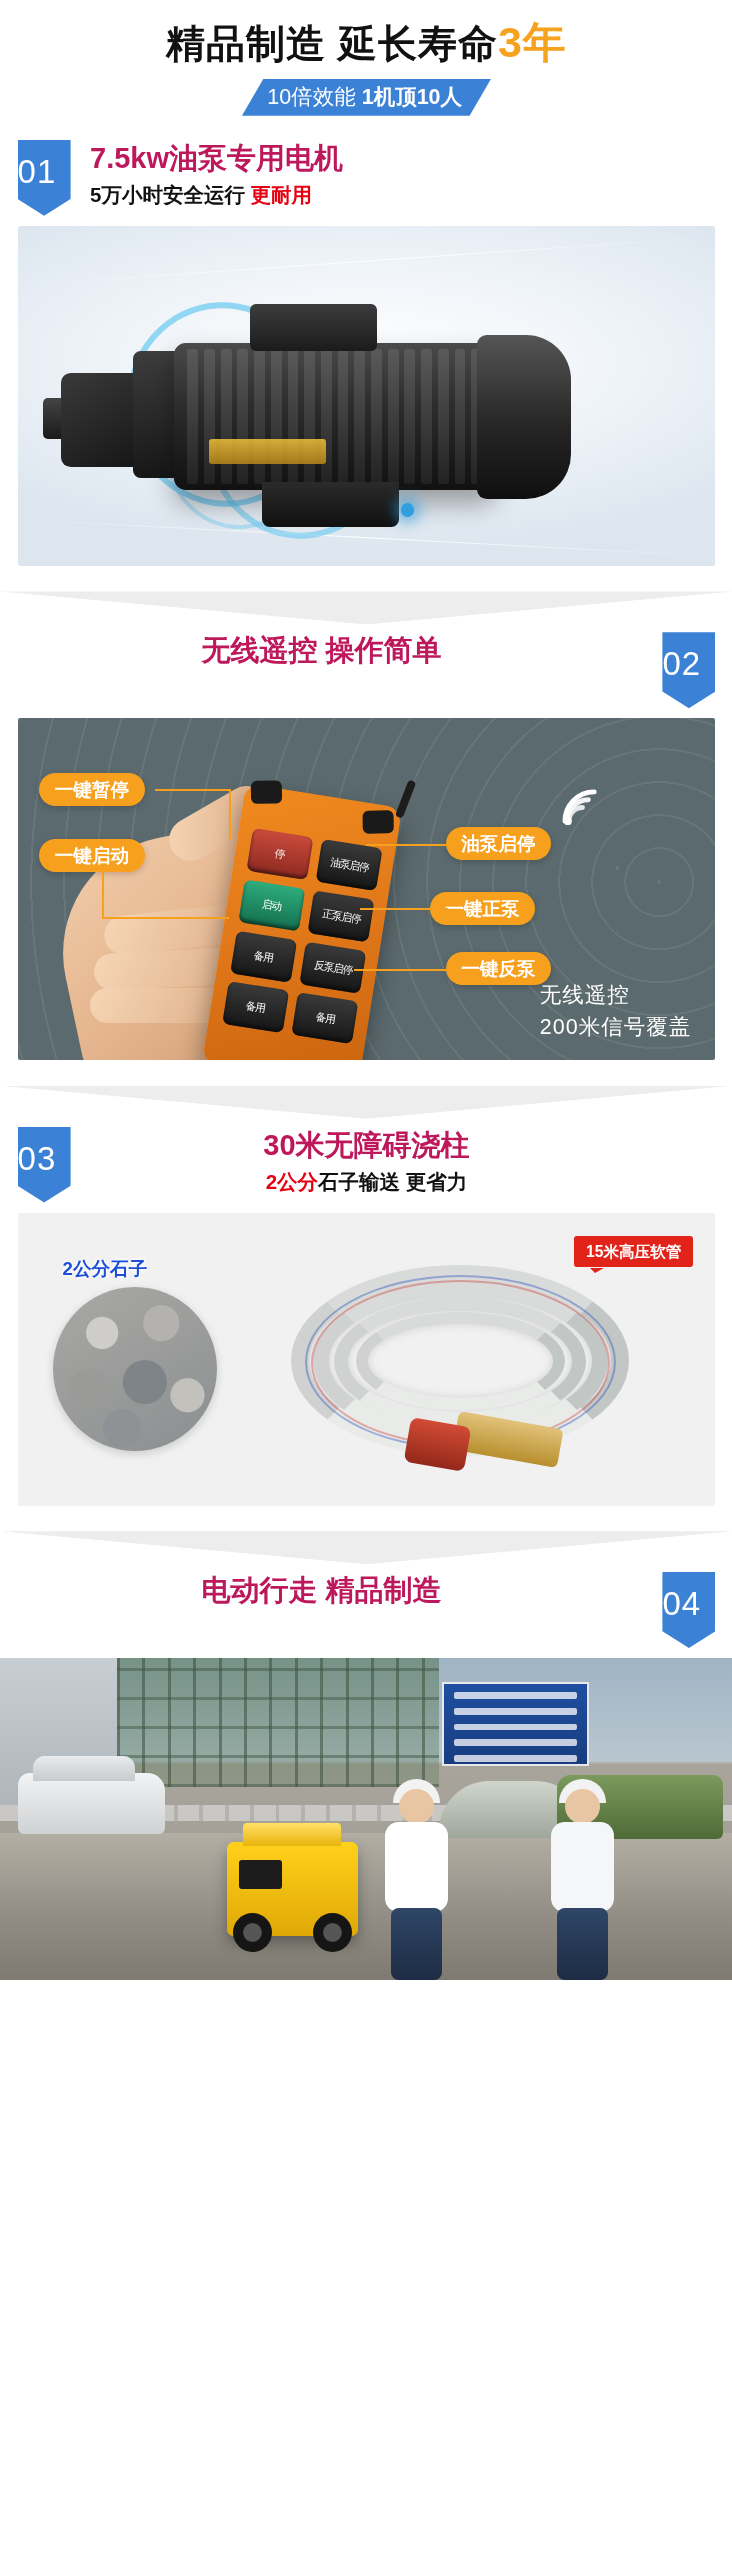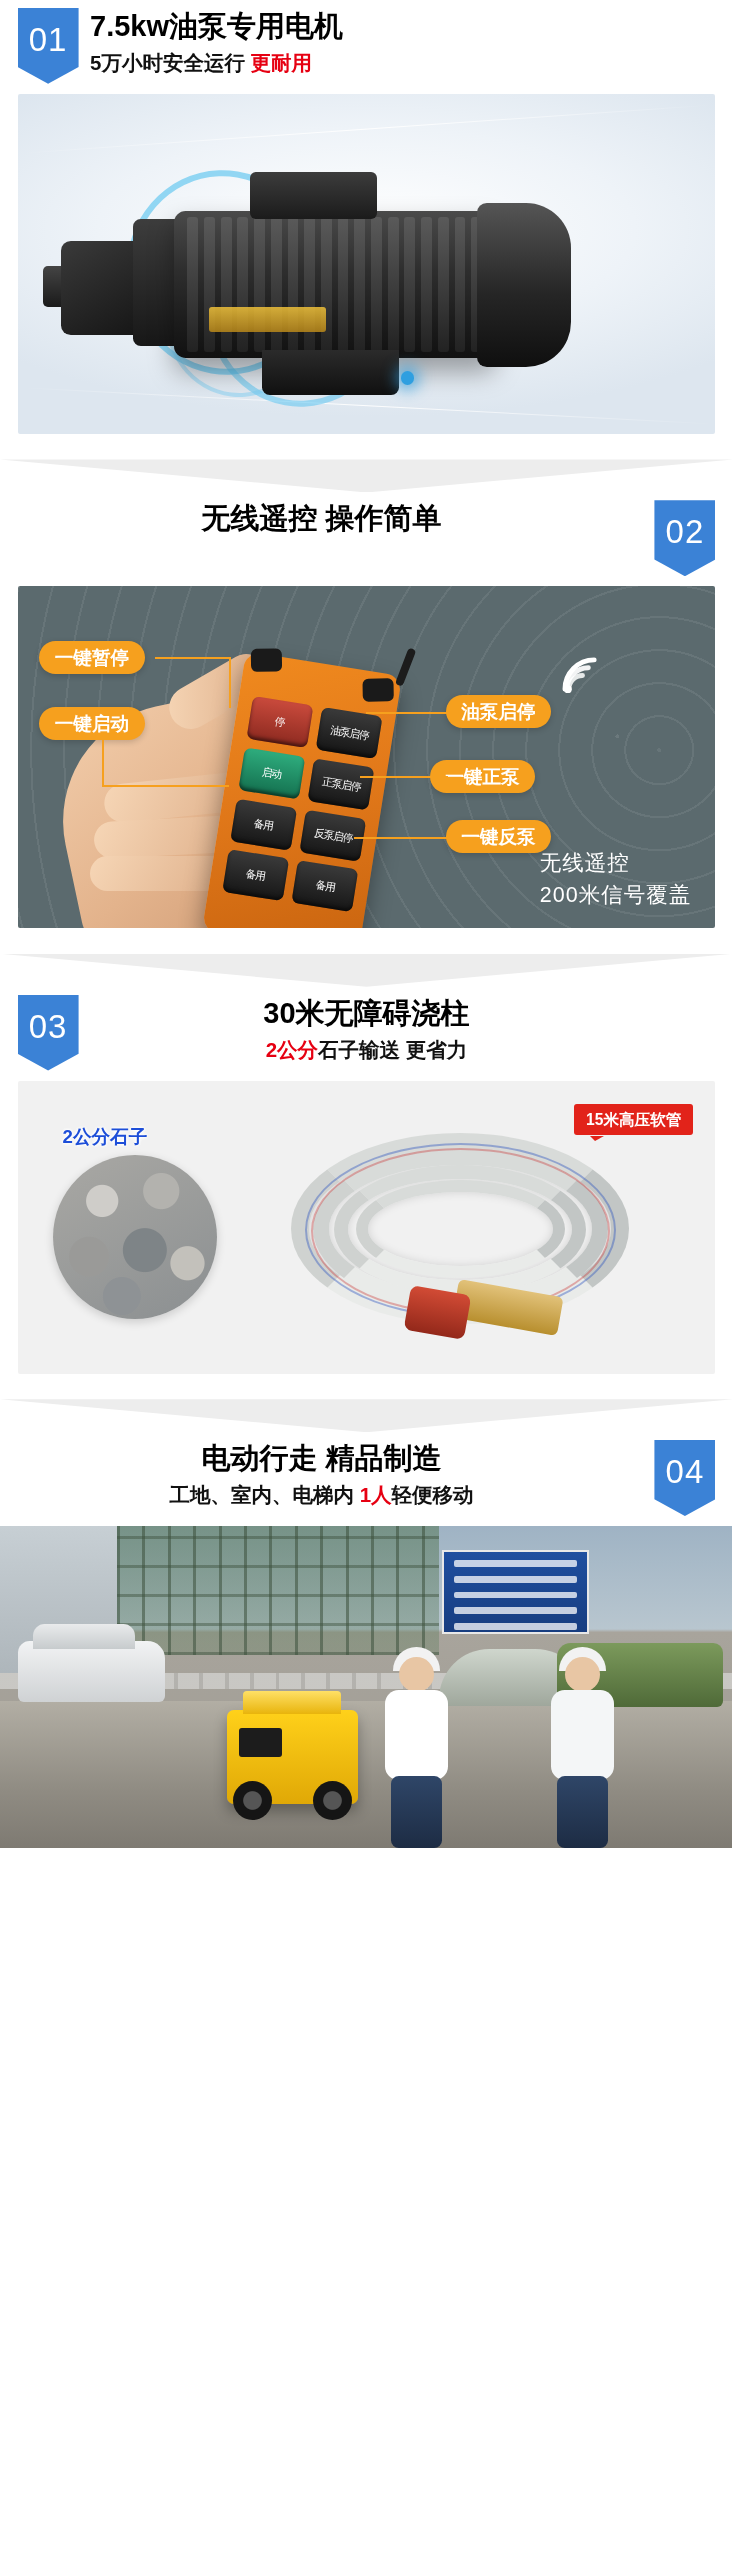--- a/index.html
+++ b/index.html
@@ -24,29 +24,29 @@
     position:relative; display:inline-block; background:#3b82d6; color:#fff;
     font-size:21.5px; font-weight:400; line-height:37px; height:37px;
     padding:0 29px 0 25.4px;
     clip-path: polygon(21.5px 0, 100% 0, calc(100% - 21.5px) 100%, 0 100%);
   }
   .ribbon b { font-weight:700; }
 
   
   .sec-head { position:relative; height:94px; }
   .badge {
-    position:absolute; top:7.8px; width:61px; height:76px; background:#3b82d6;
-    color:#fff; font-size:33px; font-weight:400; text-align:center;
+    position:absolute; top:7.8px; width:53px; height:76px; background:#3b82d6;
+    color:#fff; font-size:33px; font-weight:400; text-align:left;
     line-height:63px; letter-spacing:1px;
     clip-path: polygon(0 0, 100% 0, 100% 78%, 50% 100%, 0 78%);
   }
   .badge.l { left:17.6px; }
   .badge.r { right:17.6px; }
   .sec-title {
-    font-size:29px; font-weight:700; color:#000000; line-height:1.25;
+    font-size:29px; font-weight:700; color:#be185d; line-height:1.25;
     white-space:nowrap;
   }
   .sec-sub {
     font-size:20.5px; font-weight:700; color:#111; line-height:1.5; margin-top:3.9px;
     white-space:nowrap;
   }
   .sec-sub .red { color:#e60012; }
   .head-text.center { text-align:center; padding-top:7.8px; }
   .head-text.offset-l { padding-left:90px; padding-top:7.8px; }
   .head-text.offset-r { padding-right:90px; padding-top:7.8px; text-align:center; }
@@ -332,20 +332,30 @@
     position:absolute; left:0; top:147px; width:733px; height:15.6px;
     background:repeating-linear-gradient(90deg,#d8d8d6 0 21.5px,#b9b9b6 21.5px 25.4px);
     opacity:.7;
   }
 </style>
 </head>
 <body>
 
 <div class="page">
 
+  <div class="top-header">
+    <div class="main-title">
+      <span>精品制造 延长寿命</span><span class="accent">3年</span>
+    </div>
+    <div class="ribbon-wrap">
+      <div class="ribbon">
+        <span>10倍效能 </span><b>1机顶10人</b>
+      </div>
+    </div>
+  </div>
 
   <div class="sec-head">
     <div class="badge l">01</div>
     <div class="head-text offset-l">
       <div class="sec-title">7.5kw油泵专用电机</div>
       <div class="sec-sub">
         <span>5万小时安全运行 </span><span class="red">更耐用</span>
       </div>
     </div>
   </div>
@@ -486,23 +496,20 @@
     <div class="tag-red">15米高压软管</div>
   </div>
 
   <div class="gapwhite"></div>
   <div class="wedge"></div>
 
   <div class="sec-head">
     <div class="badge r">04</div>
     <div class="head-text offset-r">
       <div class="sec-title">电动行走 精品制造</div>
-      <div class="sec-sub">
-        <span>工地、室内、电梯内 </span><span class="red">1人</span><span>轻便移动</span>
-      </div>
     </div>
   </div>
 
   <div class="photo-4">
     <div class="bldg-l"></div>
     <div class="scaffold"></div>
     <div class="banner-blue">
         <i></i>
         <i></i>
         <i></i>

